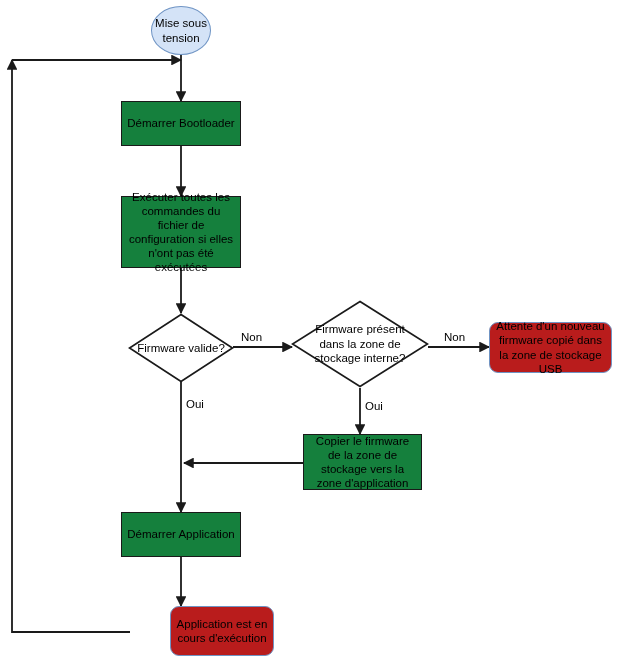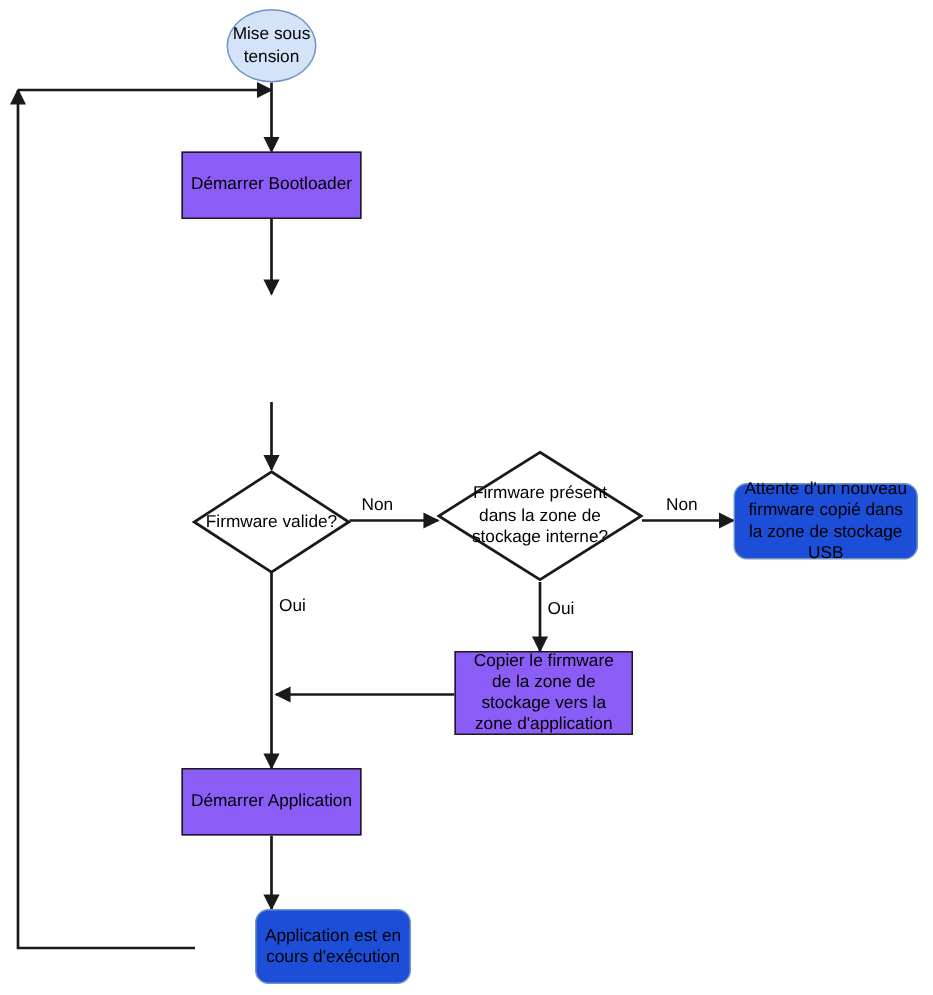--- a/index.html
+++ b/index.html
@@ -29,21 +29,21 @@
   .node {
     position: absolute;
     box-sizing: border-box;
     display: flex;
     align-items: center;
     justify-content: center;
     text-align: center;
     line-height: 1.22;
   }
   .process {
-    background: #8b5cf6;
+    background: #15803d;
     border: 1.6px solid #1a1a1a;
     font-size: 11.5px;
     padding: 2px 4px;
   }
   .decision-wrap {
     position: absolute;
   }
   .decision-wrap svg {
     position: absolute;
     left: 0;
@@ -64,21 +64,21 @@
     box-sizing: border-box;
   }
   .terminal-circle {
     background: #d4e3f7;
     border: 1.4px solid #6f94c4;
     border-radius: 50%;
     font-size: 11.5px;
     justify-content: flex-end;
   }
   .rounded-blue {
-    background: #1d4ed8;
+    background: #b91c1c;
     border: 1.4px solid #6f94c4;
     border-radius: 9px;
     font-size: 11.5px;
     padding: 2px 5px;
   }
   .edge-label {
     position: absolute;
     font-size: 11.5px;
     color: #000000;
     white-space: nowrap;
@@ -130,20 +130,23 @@
   </svg>
 
   <div class="node terminal-circle" style="left:151px; top:6px; width:60px; height:49px;">
     <span>Mise sous tension</span>
   </div>
 
   <div class="node process" style="left:121px; top:101px; width:120px; height:45px;">
     <span>Démarrer Bootloader</span>
   </div>
 
+  <div class="node process" style="left:121px; top:196px; width:120px; height:72px;">
+    <span>Exécuter toutes les commandes du fichier de configuration si elles n'ont pas été exécutées</span>
+  </div>
 
   <div class="decision-wrap" style="left:291px; top:300px; width:138px; height:88px;">
     <svg width="138" height="88" viewBox="0 0 138 88" xmlns="http://www.w3.org/2000/svg">
       <polygon points="69,1.5 136.5,44 69,86.5 1.5,44" fill="#ffffff" stroke="#1a1a1a" stroke-width="1.8"></polygon>
     </svg>
     <div class="decision-label" style="padding:0 16px;">Firmware présent dans la zone de stockage interne?</div>
   </div>
 
   <div class="decision-wrap" style="left:128px; top:313px; width:106px; height:70px;">
     <svg width="106" height="70" viewBox="0 0 106 70" xmlns="http://www.w3.org/2000/svg">

